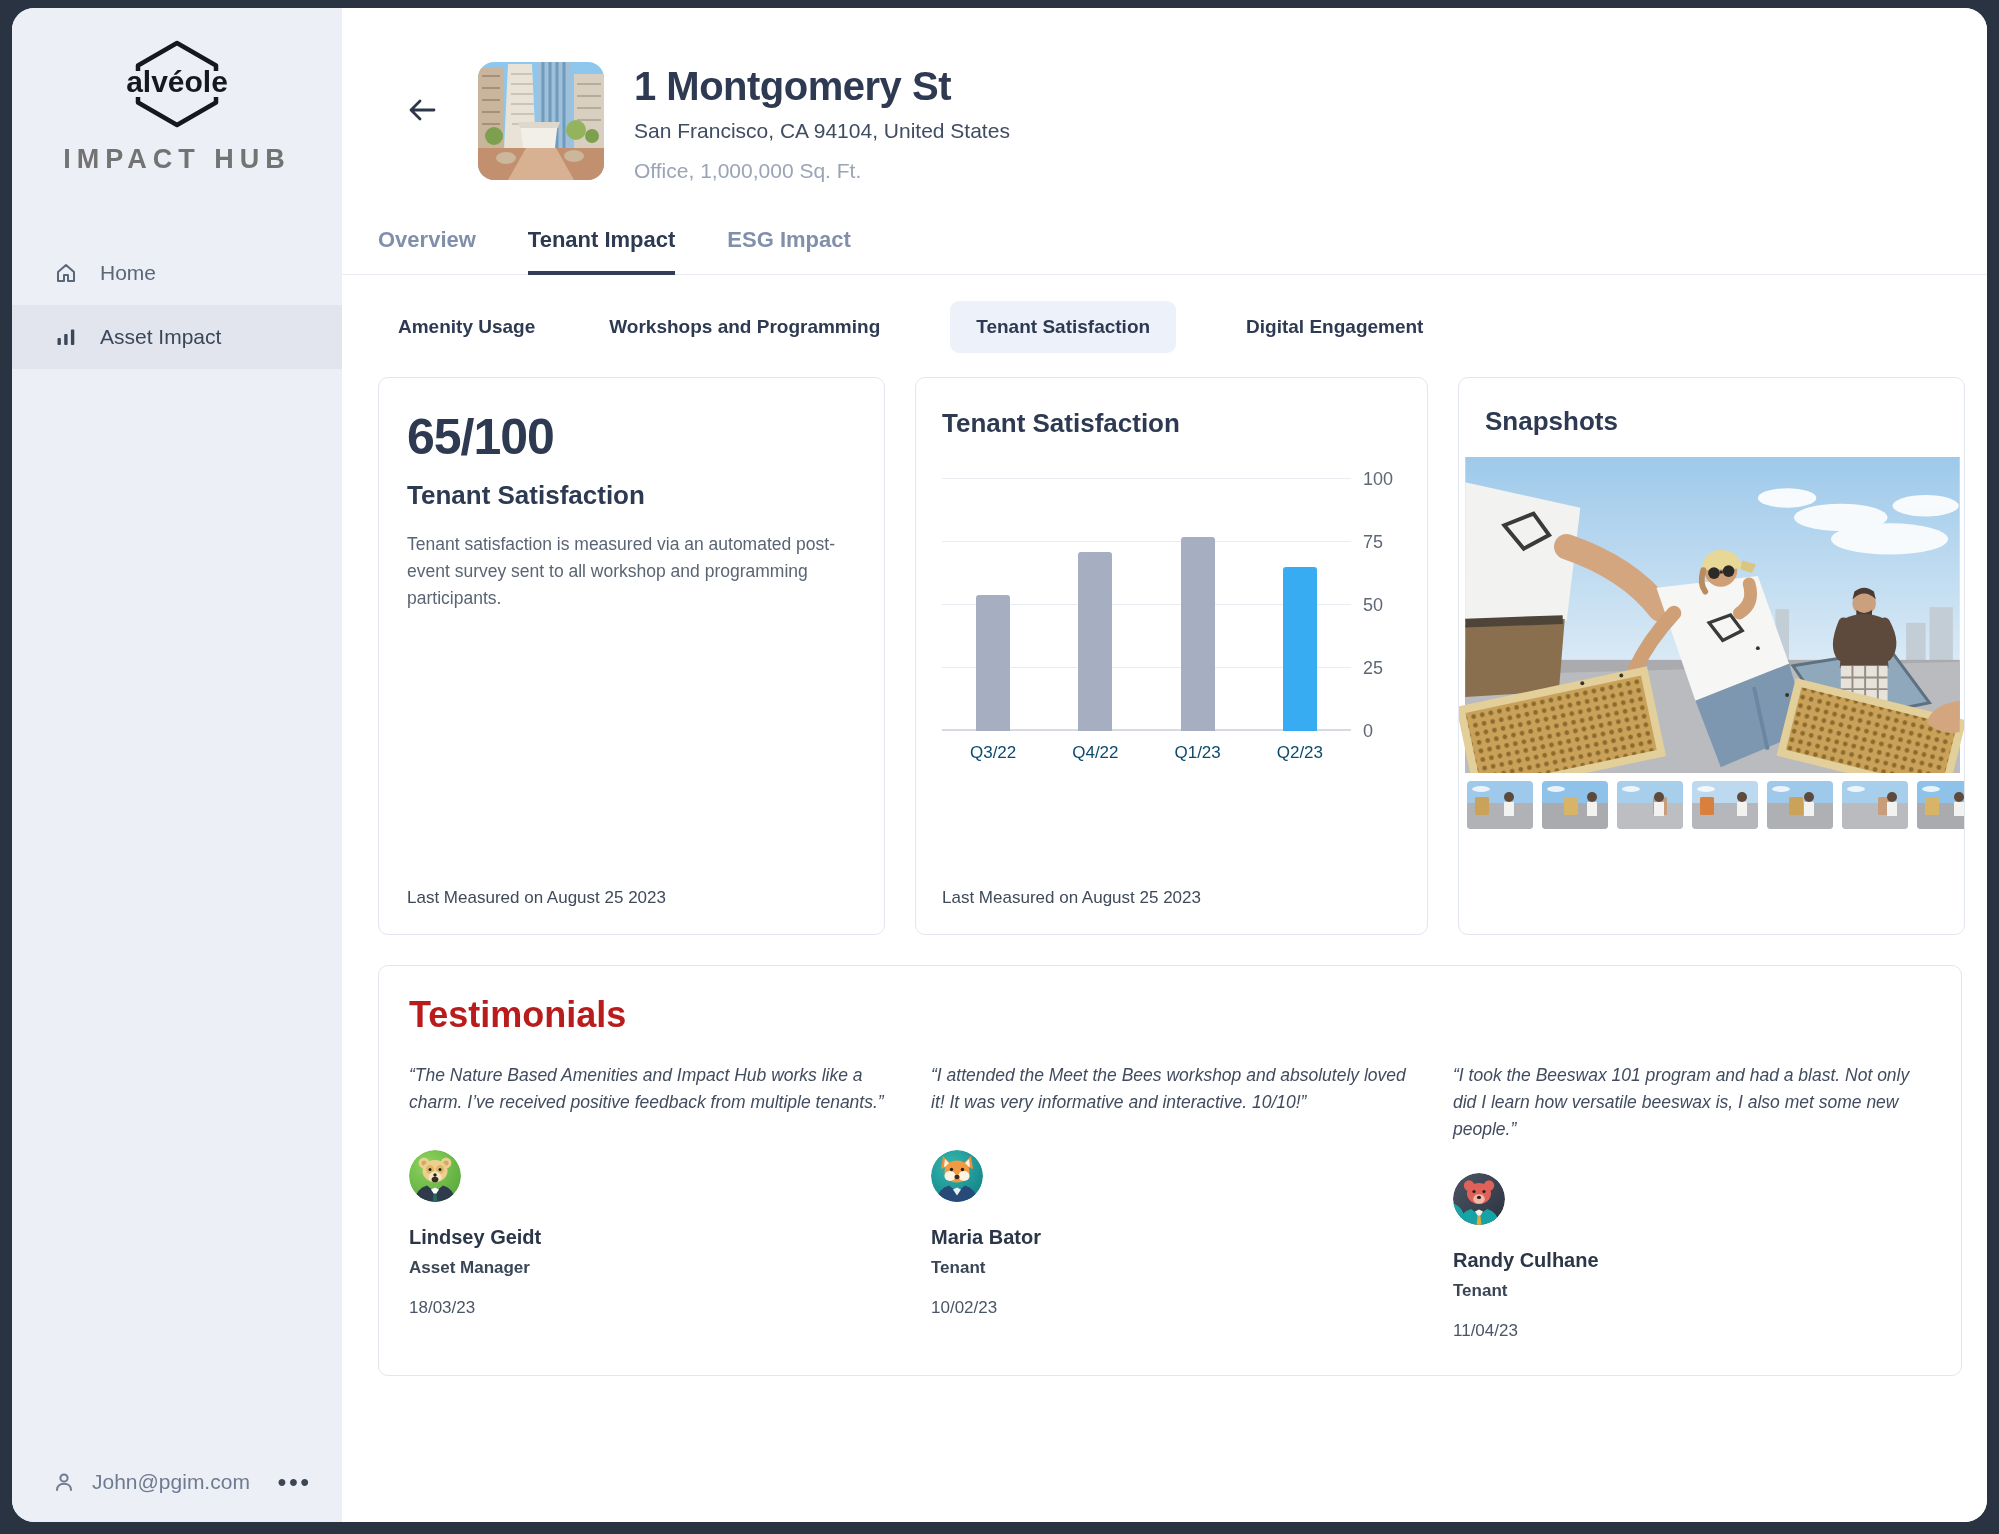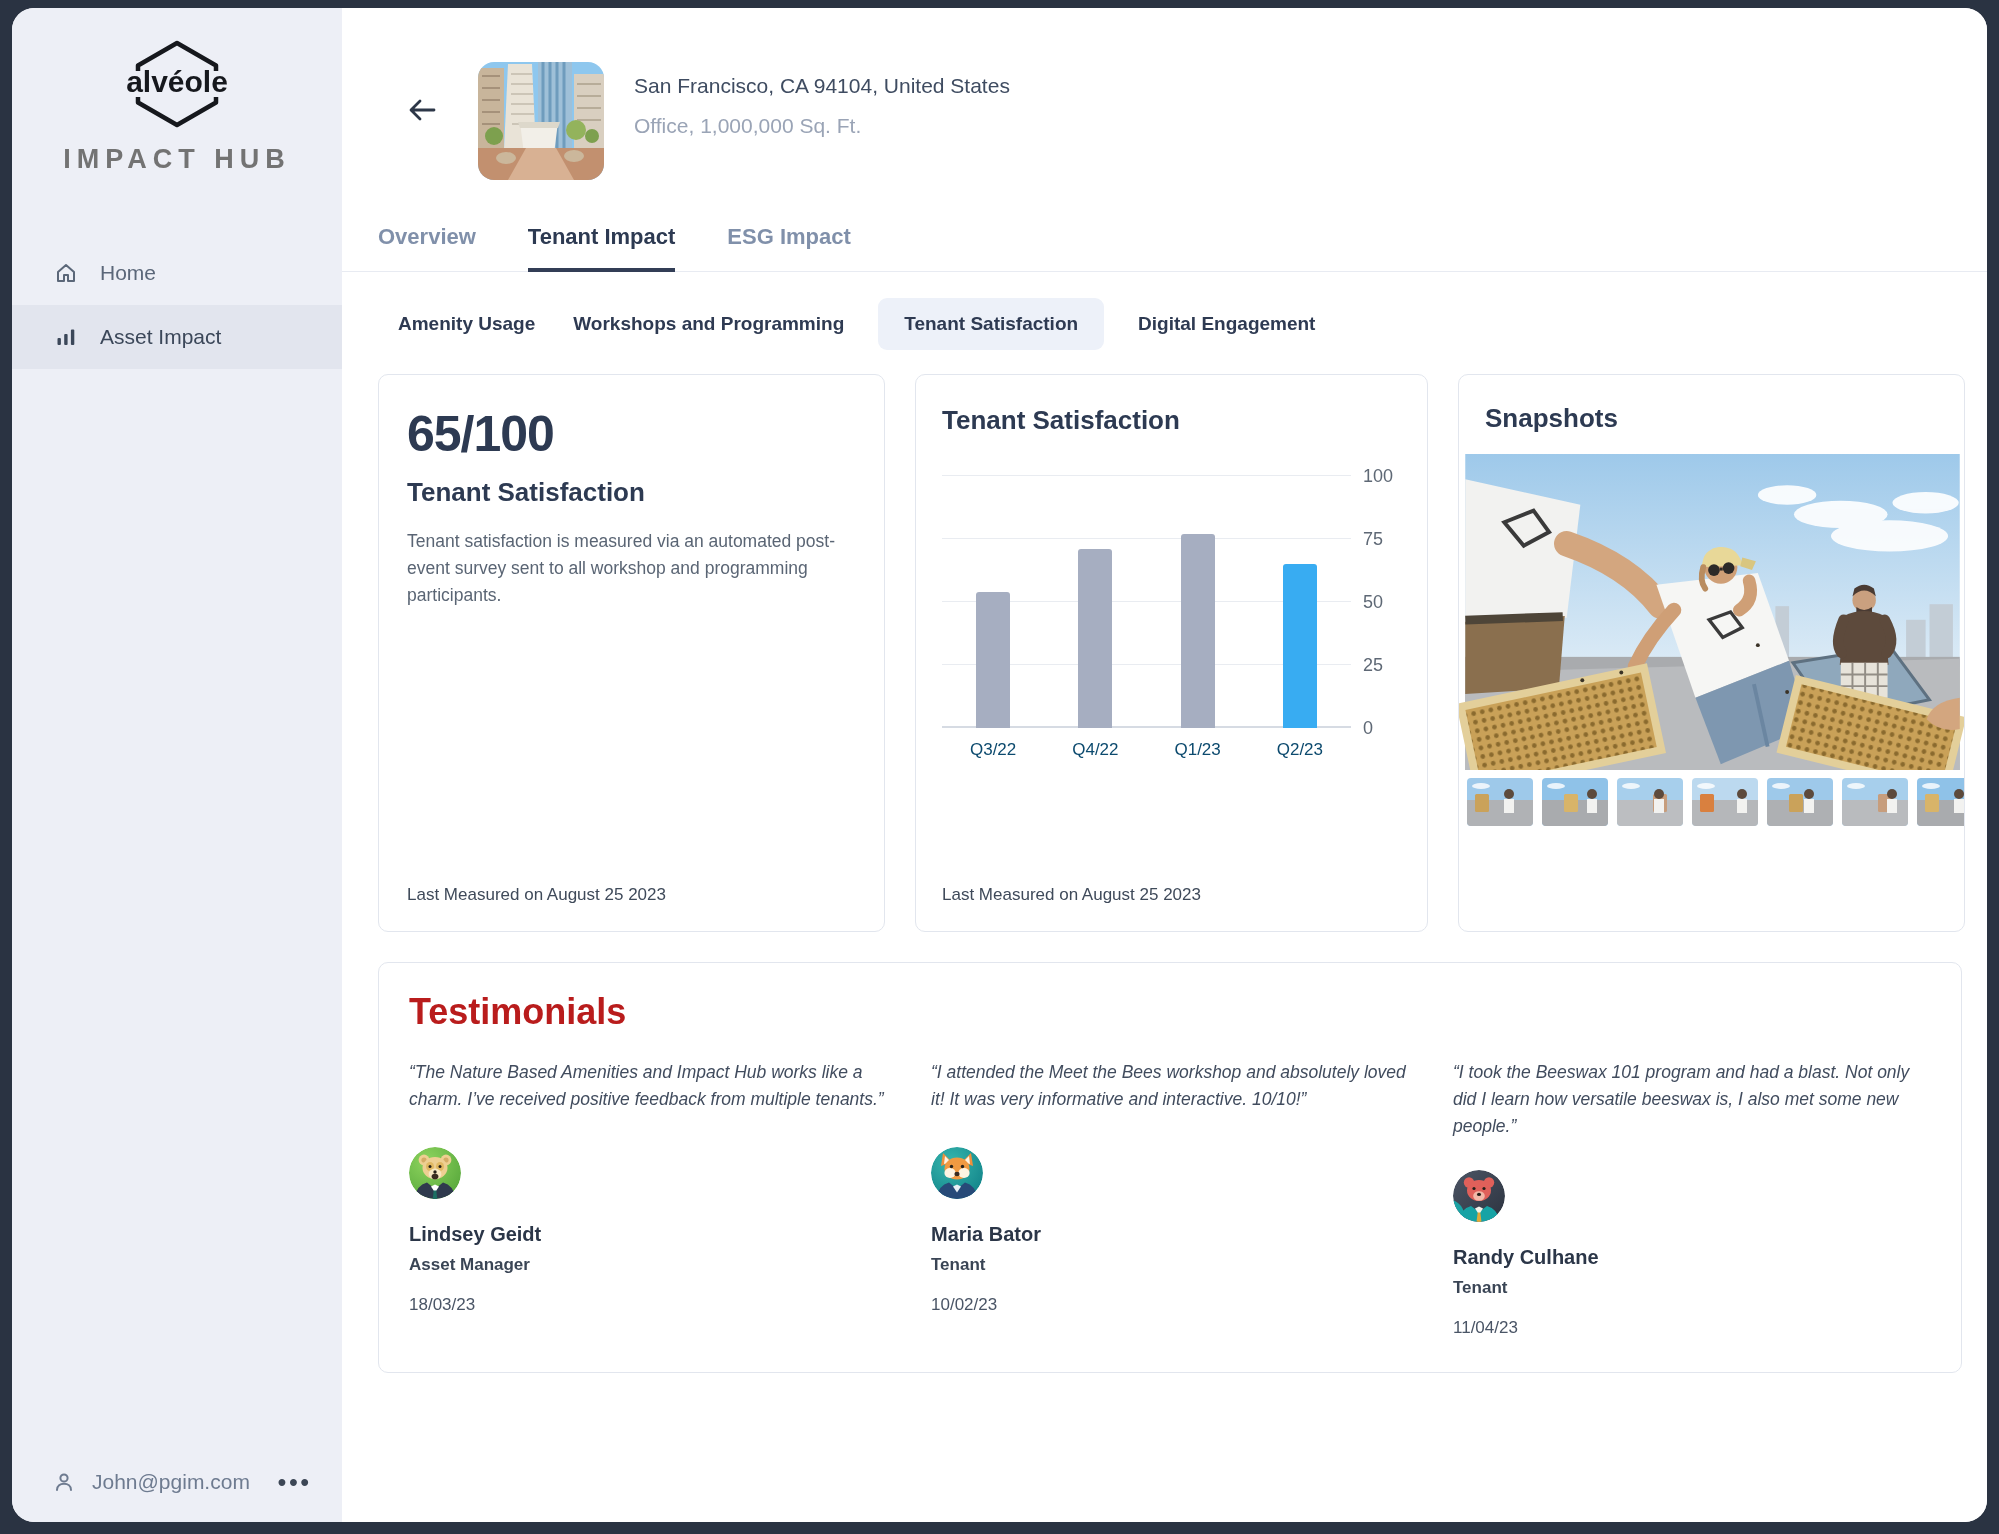--- a/index.html
+++ b/index.html
@@ -100,21 +100,21 @@
     border-bottom: 4px solid transparent;
     margin-bottom: -1px;
     cursor: pointer;
   }
   .tab.active { color: #2d3a52; border-bottom-color: #323e56; }
 
   .subtabs {
     margin: 26px 0 0 52px;
     display: flex;
     align-items: center;
-    gap: 30px;
+    gap: 66px;
   }
   .subtab {
     font-size: 19px;
     font-weight: 700;
     color: #2e3a52;
     padding: 15px 4px;
     border-radius: 9px;
     cursor: pointer;
     white-space: nowrap;
   }
@@ -269,20 +269,21 @@
           <circle cx="98" cy="68" r="10" fill="#93b35c"></circle>
           <circle cx="114" cy="74" r="7" fill="#7da04e"></circle>
           <rect x="0" y="86" width="126" height="32" fill="#c2906f"></rect>
           <polygon points="48,86 78,86 96,118 30,118" fill="#d8b193"></polygon>
           <ellipse cx="28" cy="96" rx="10" ry="6" fill="#cbb79b"></ellipse>
           <ellipse cx="96" cy="94" rx="10" ry="6" fill="#cbb79b"></ellipse>
         </svg>
       </div>
 
       <div class="title-block">
+        <div class="prop-title">1 Montgomery St</div>
         <div class="prop-address">San Francisco, CA 94104, United States</div>
         <div class="prop-meta">Office, 1,000,000 Sq. Ft.</div>
       </div>
     </div>
 
     <div class="tabs">
       <div class="tab">Overview</div>
       <div class="tab active">Tenant Impact</div>
       <div class="tab">ESG Impact</div>
     </div>

